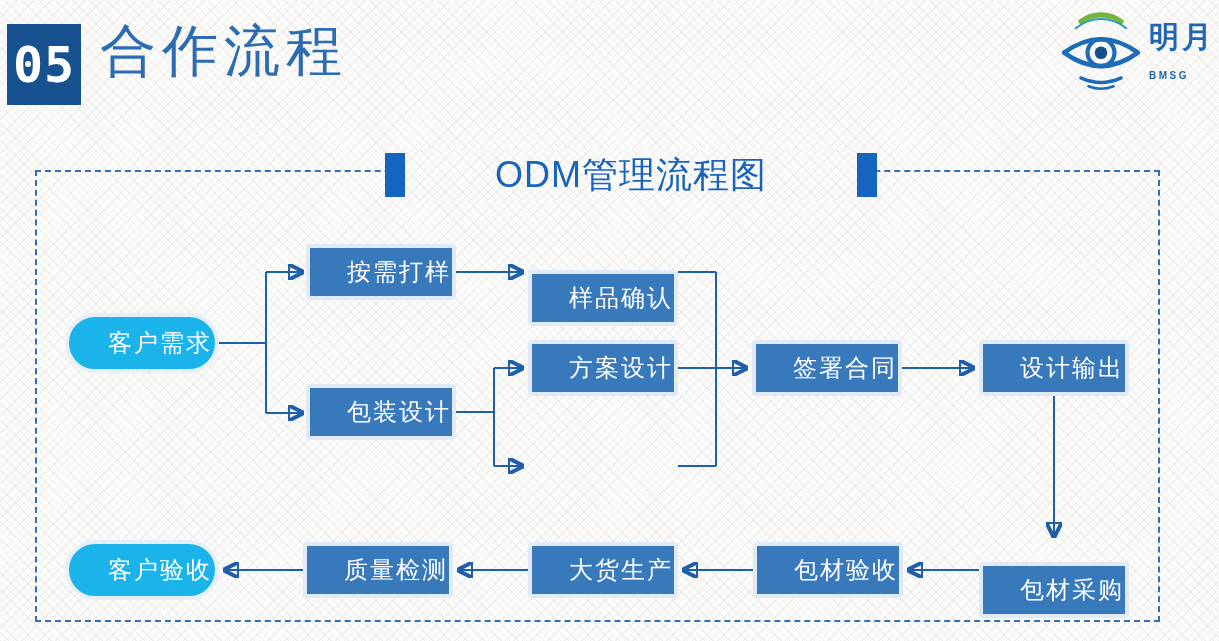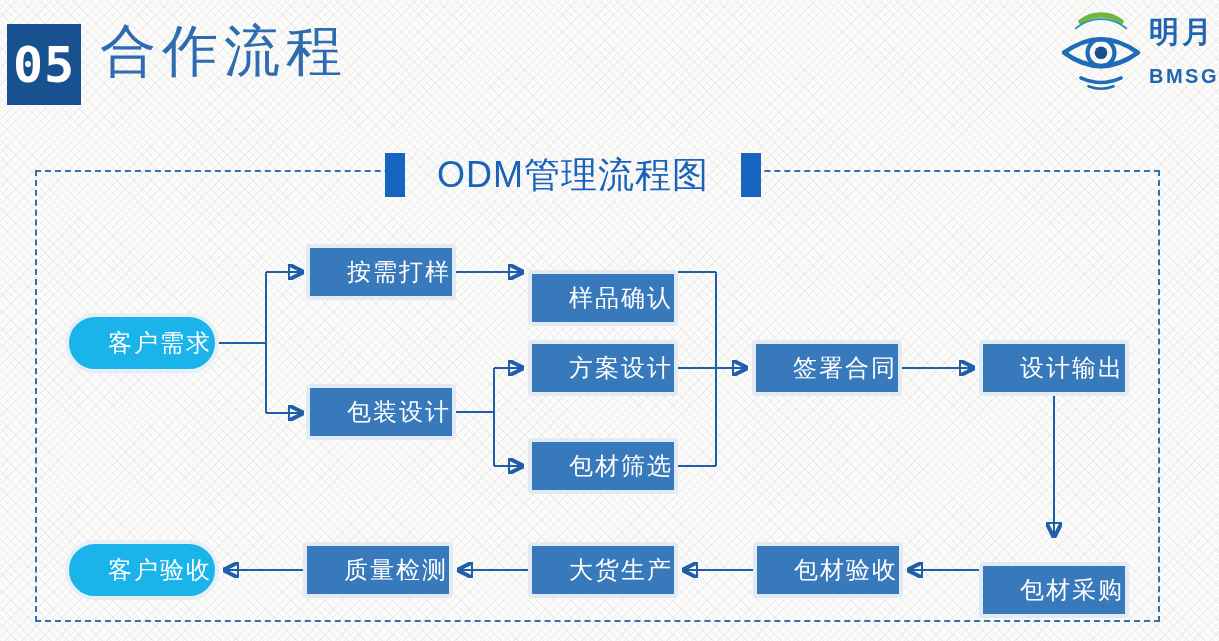--- a/index.html
+++ b/index.html
@@ -30,28 +30,28 @@
   }
   .h-sub{
     position:absolute;left:103px;top:88px;
     font-size:15px;color:#8b8b8b;letter-spacing:9.5px;word-spacing:20px;
     font-weight:500;white-space:nowrap;
   }
   
   .logo{position:absolute;left:1059px;top:8px;display:flex;align-items:center;gap:6px;}
   .logo-text{display:flex;flex-direction:column;align-items:flex-start;line-height:1;}
   .logo-name{font-size:30px;font-weight:bold;color:#1f65b2;letter-spacing:3px;}
-  .logo-abbr{font-size:20px;font-weight:bold;color:#1f65b2;letter-spacing:2.5px;margin-top:19px;}
+  .logo-abbr{font-size:10px;font-weight:bold;color:#1f65b2;letter-spacing:2.5px;margin-top:19px;}
   
   .frame{
     position:absolute;left:35px;top:170px;width:1125px;height:452px;
     border:2px dashed #3470ad;box-sizing:border-box;
   }
   .dtitle{
-    position:absolute;left:385px;top:150px;width:376px;height:50px;
+    position:absolute;left:385px;top:150px;width:492px;height:50px;
     display:flex;align-items:center;justify-content:space-between;
     background-color:#fbfbfa;
     background-image:
       repeating-linear-gradient(45deg, rgba(185,180,178,0.16) 0 1px, transparent 1px 6px),
       repeating-linear-gradient(135deg, rgba(185,180,178,0.16) 0 1px, transparent 1px 6px);
   }
   .bar{width:20px;height:44px;background:#1565c0;display:inline-block;}
   .dtitle-text{
     font-size:36px;color:#1a63bb;letter-spacing:1px;white-space:nowrap;
     flex:1;text-align:center;
@@ -139,21 +139,20 @@
     <path d="M753 570 H684" marker-end="url(#arr)"></path>
     <path d="M528 570 H459" marker-end="url(#arr)"></path>
     <path d="M303 570 H225" marker-end="url(#arr)"></path>
   </svg>
 
   <div class="pill" style="left:65px;top:313px;">客户需求</div>
   <div class="box" style="left:306px;top:244px;">按需打样</div>
   <div class="box" style="left:528px;top:244px;margin-top:26px;">样品确认</div>
   <div class="box" style="left:306px;top:384px;">包装设计</div>
   <div class="box" style="left:528px;top:340px;">方案设计</div>
-  <div class="box" style="left:528px;top:438px;">包材筛选</div>
   <div class="box" style="left:752px;top:340px;">签署合同</div>
   <div class="box" style="left:979px;top:340px;">设计输出</div>
   <div class="box" style="left:979px;top:562px;">包材采购</div>
   <div class="box" style="left:753px;top:542px;">包材验收</div>
   <div class="box" style="left:528px;top:542px;">大货生产</div>
   <div class="box" style="left:303px;top:542px;">质量检测</div>
   <div class="pill" style="left:65px;top:540px;">客户验收</div>
 
 </div>
 

